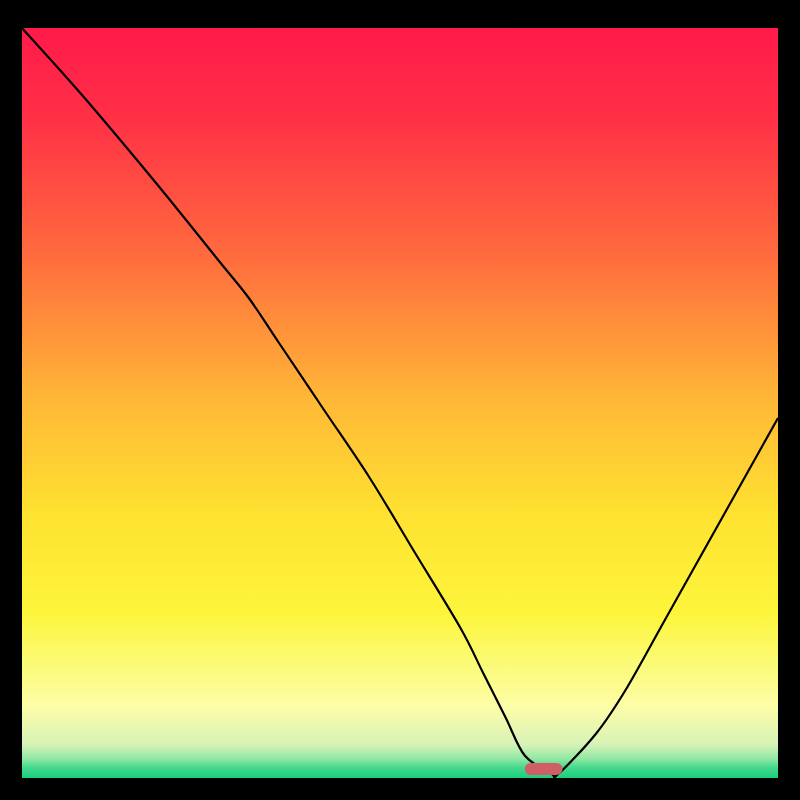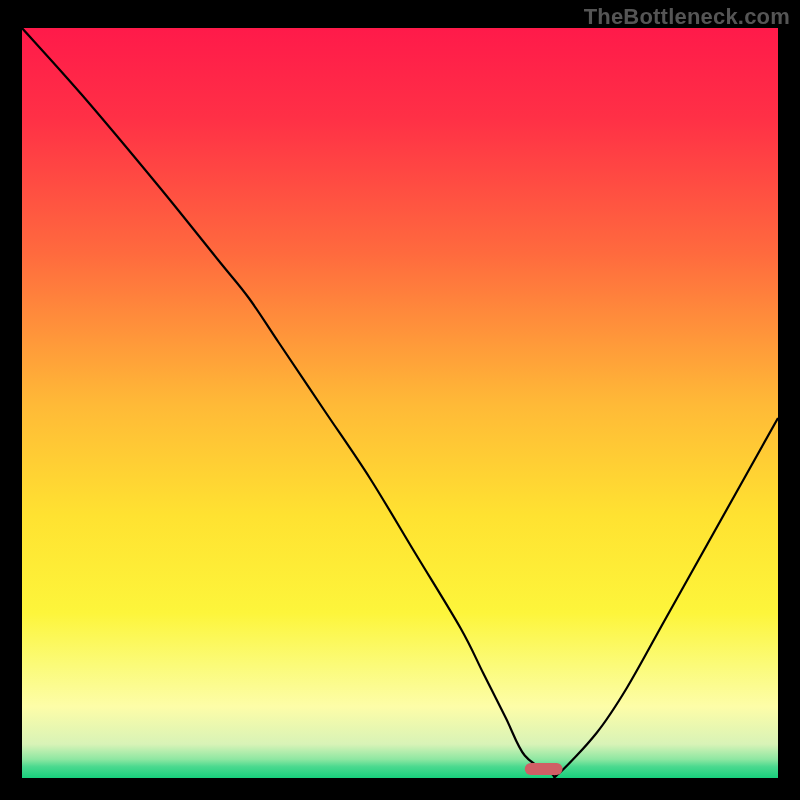--- a/index.html
+++ b/index.html
@@ -35,21 +35,20 @@
     background: #fff;
   }
   svg {
     display: block;
   }
 </style>
 </head>
 <body>
 
 <div class="container">
-  <div class="watermark">TheBottleneck.com</div>
   <div class="plot">
     <svg id="chart-svg" width="756" height="750" viewBox="0 0 756 750">
       <defs>
         <linearGradient id="bg-grad" x1="0" y1="0" x2="0" y2="1">
             <stop offset="0%" stop-color="#ff1a4a"></stop>
             <stop offset="12%" stop-color="#ff3046"></stop>
             <stop offset="30%" stop-color="#ff6a3e"></stop>
             <stop offset="50%" stop-color="#ffb937"></stop>
             <stop offset="65%" stop-color="#ffe231"></stop>
             <stop offset="78%" stop-color="#fdf53b"></stop>

